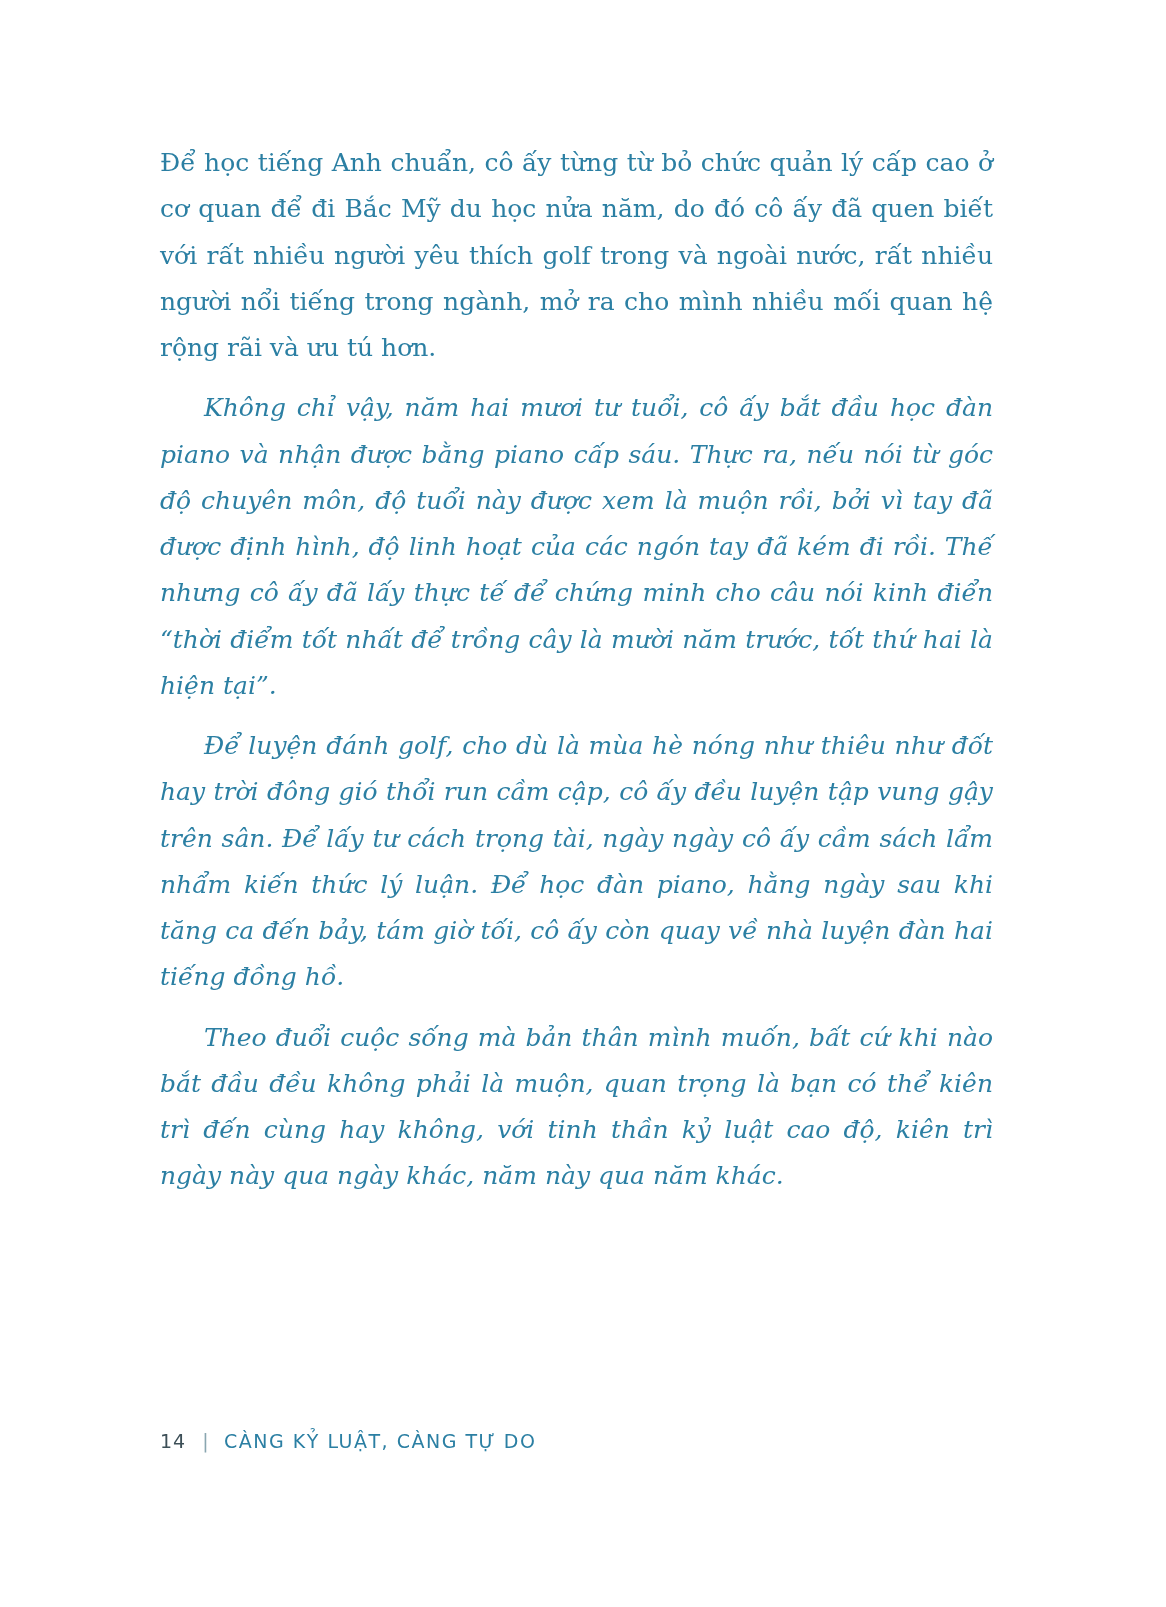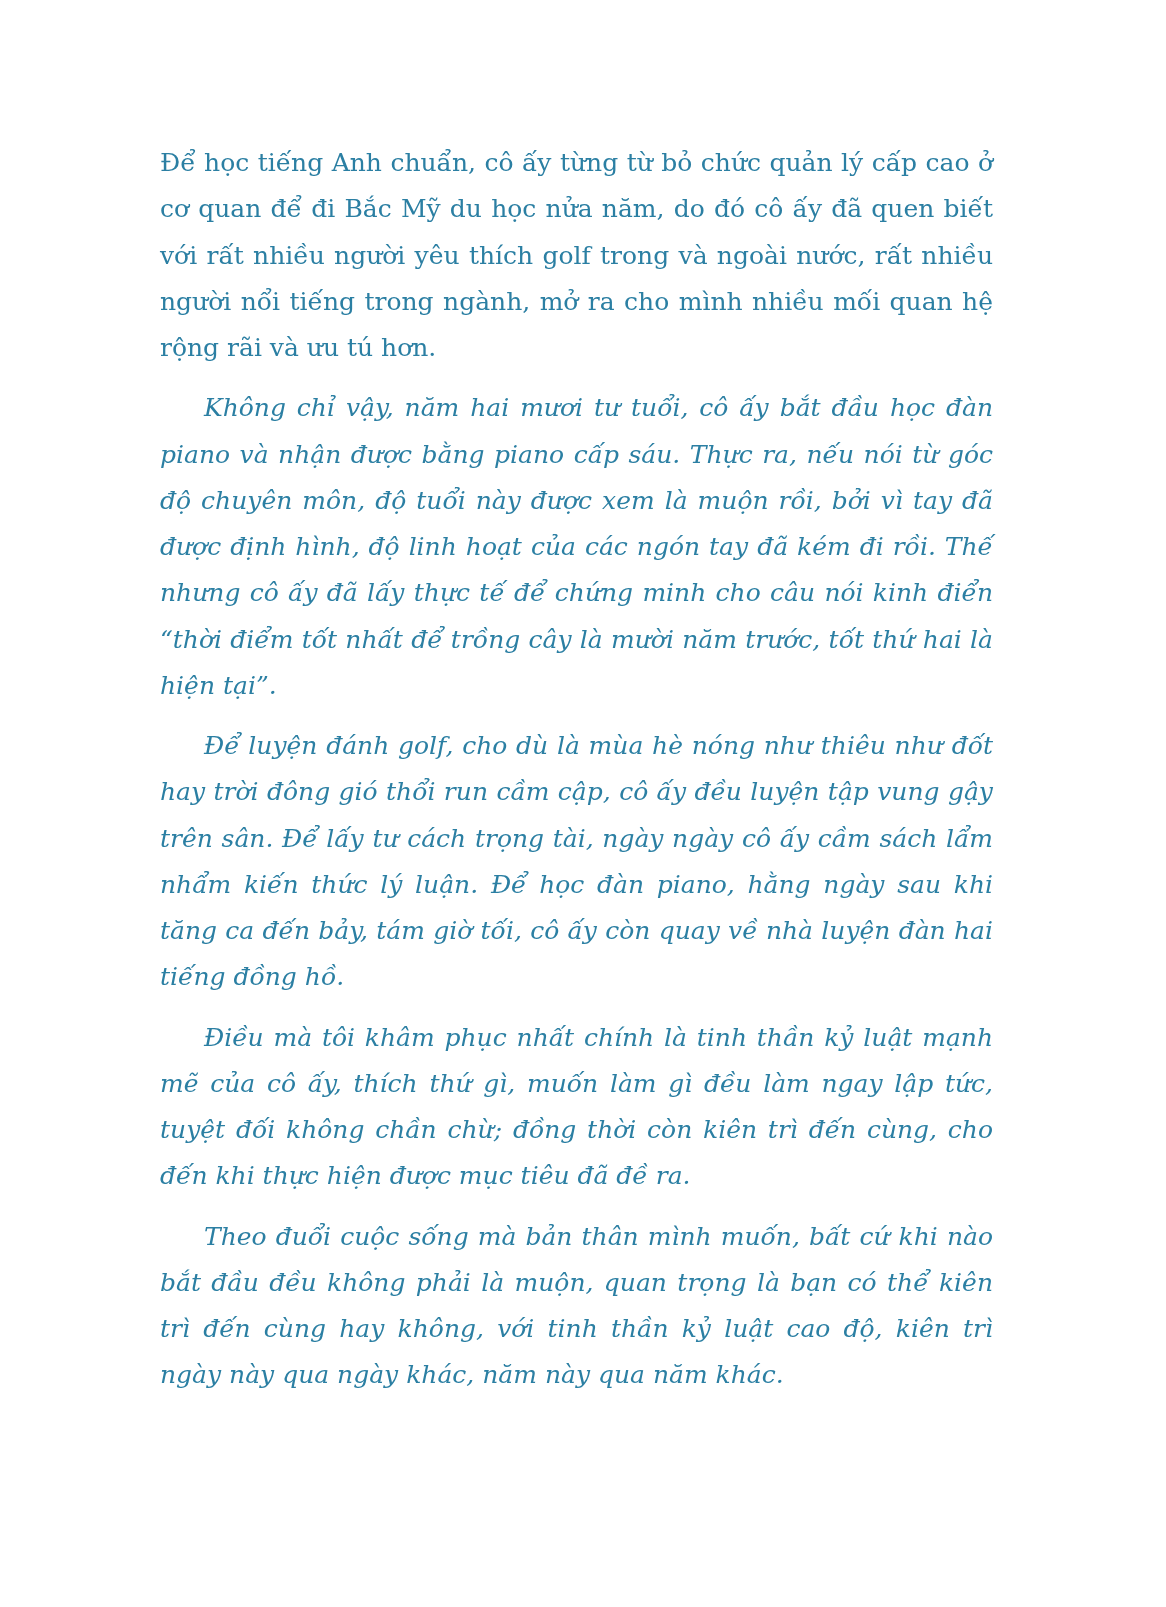--- a/index.html
+++ b/index.html
@@ -60,18 +60,20 @@
 </style>
 </head>
 <body>
 
 <div class="page">
 
   <div class="content">
     <p>Để học tiếng Anh chuẩn, cô ấy từng từ bỏ chức quản lý cấp cao ở cơ quan để đi Bắc Mỹ du học nửa năm, do đó cô ấy đã quen biết với rất nhiều người yêu thích golf trong và ngoài nước, rất nhiều người nổi tiếng trong ngành, mở ra cho mình nhiều mối quan hệ rộng rãi và ưu tú hơn.</p>
     <p class="indent">Không chỉ vậy, năm hai mươi tư tuổi, cô ấy bắt đầu học đàn piano và nhận được bằng piano cấp sáu. Thực ra, nếu nói từ góc độ chuyên môn, độ tuổi này được xem là muộn rồi, bởi vì tay đã được định hình, độ linh hoạt của các ngón tay đã kém đi rồi. Thế nhưng cô ấy đã lấy thực tế để chứng minh cho câu nói kinh điển “thời điểm tốt nhất để trồng cây là mười năm trước, tốt thứ hai là hiện tại”.</p>
     <p class="indent">Để luyện đánh golf, cho dù là mùa hè nóng như thiêu như đốt hay trời đông gió thổi run cầm cập, cô ấy đều luyện tập vung gậy trên sân. Để lấy tư cách trọng tài, ngày ngày cô ấy cầm sách lẩm nhẩm kiến thức lý luận. Để học đàn piano, hằng ngày sau khi tăng ca đến bảy, tám giờ tối, cô ấy còn quay về nhà luyện đàn hai tiếng đồng hồ.</p>
-    <p class="indent">Điều mà tôi khâm phục nhất chính là tinh thần kỷ luật mạnh mẽ của cô ấy, thích thứ gì, muốn làm gì đều làm ngay lập tức, tuyệt đối không chần chừ; đồng thời còn kiên trì đến cùng, cho đến khi thực hiện được mục tiêu đã đề ra.</p>
     <p class="indent">Theo đuổi cuộc sống mà bản thân mình muốn, bất cứ khi nào bắt đầu đều không phải là muộn, quan trọng là bạn có thể kiên trì đến cùng hay không, với tinh thần kỷ luật cao độ, kiên trì ngày này qua ngày khác, năm này qua năm khác.</p>
   </div>
 
+  <div class="footer">
+    <span class="page-num">14</span><span class="sep">|</span><span class="book-title">CÀNG KỶ LUẬT, CÀNG TỰ DO</span>
+  </div>
 
 </div>
 
 </body></html>

